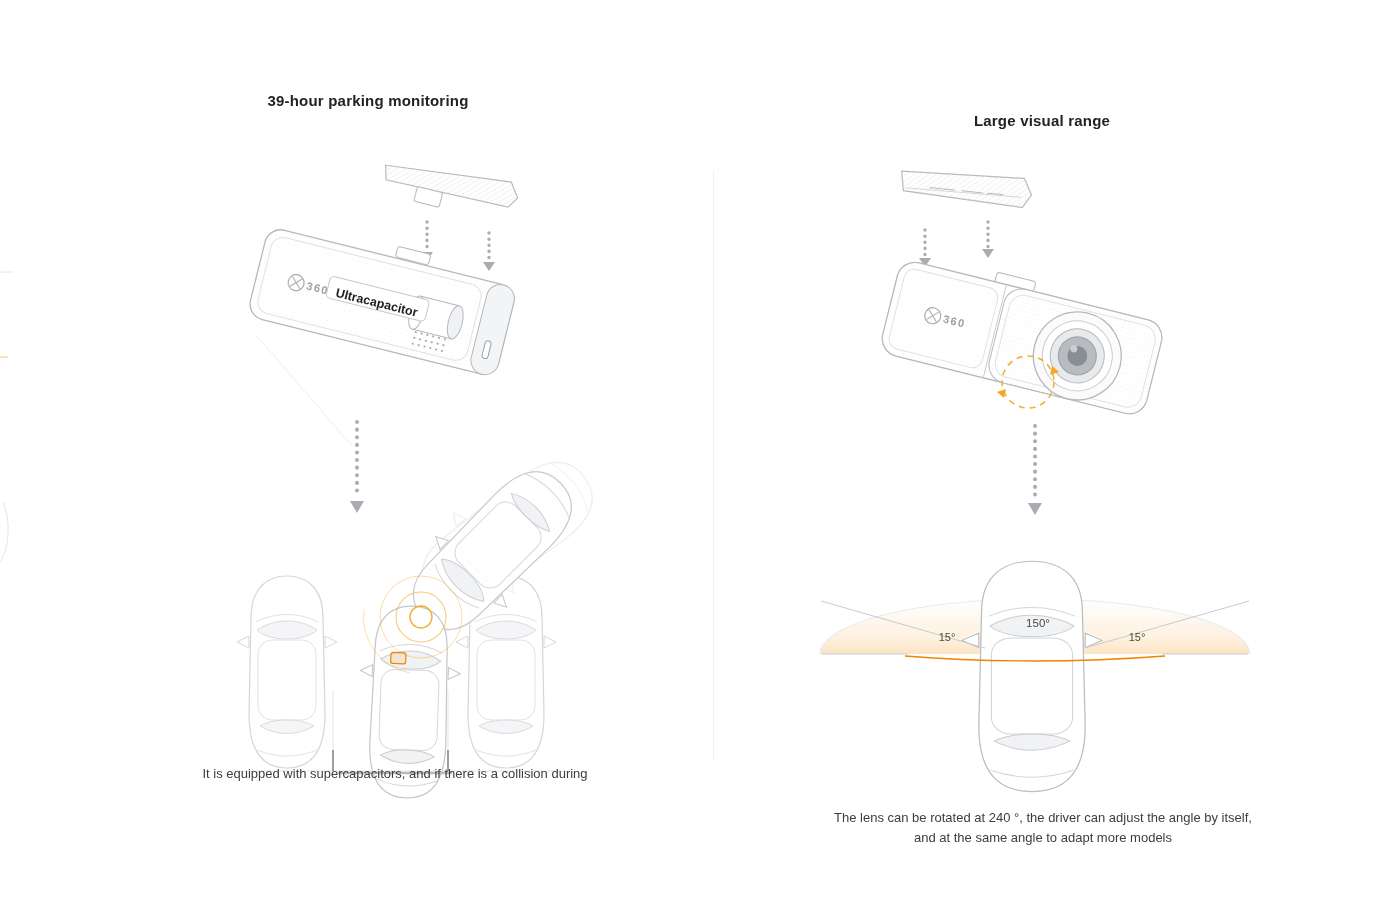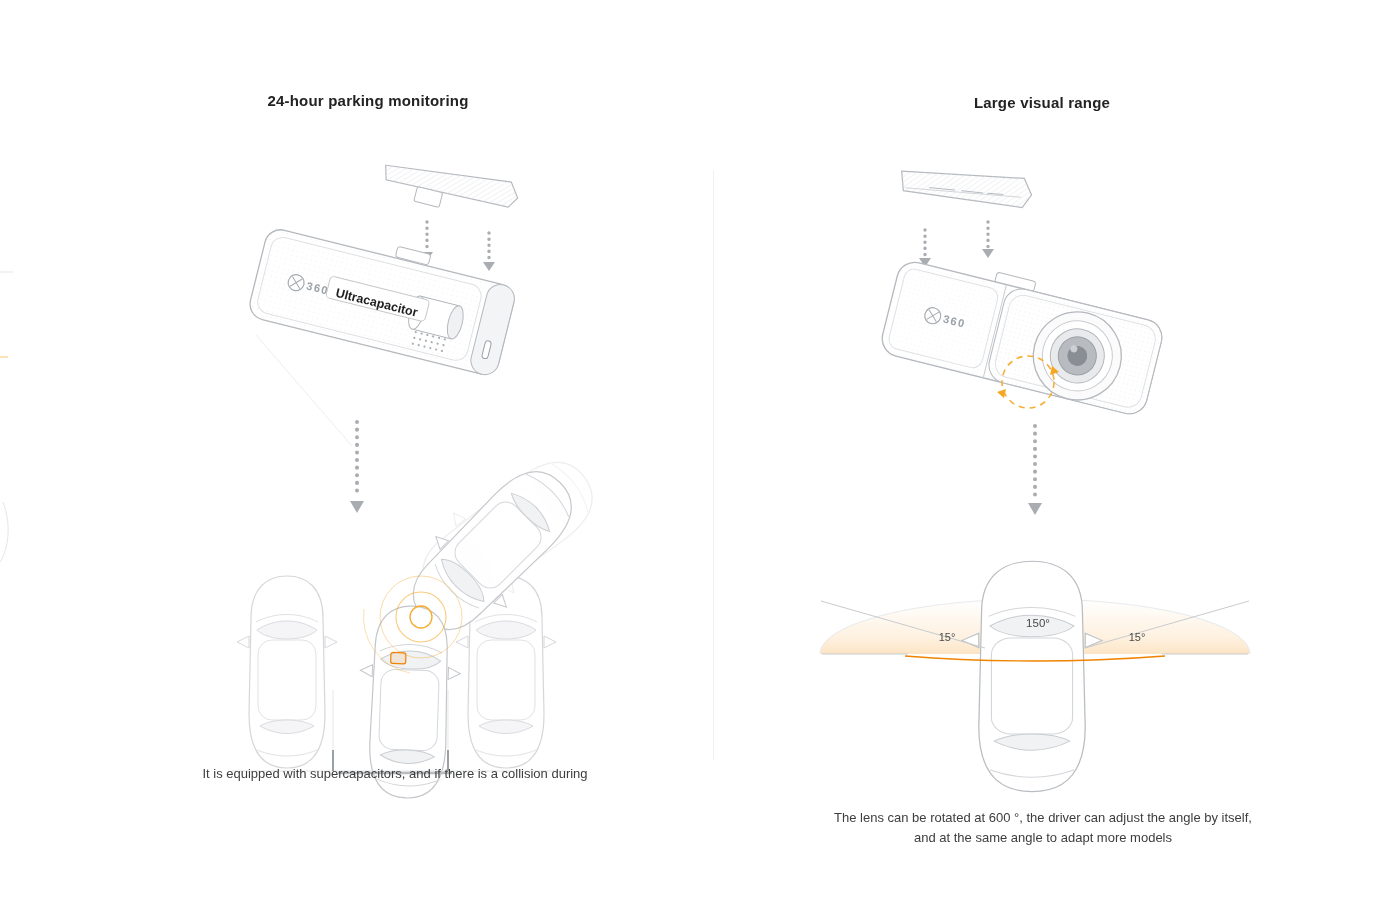--- a/index.html
+++ b/index.html
@@ -7,21 +7,21 @@
   body { position:relative; font-family:"Liberation Sans", sans-serif; }
   .title { position:absolute; text-align:center; font-size:15px; font-weight:700; color:#232323; letter-spacing:.2px; }
   .caption { position:absolute; text-align:center; font-size:13px; line-height:20px; color:#3d3d3d; }
   .illus { position:absolute; }
   .divider { position:absolute; width:1px; background:#f0f0f1; }
   svg text { font-family:"Liberation Sans", sans-serif; }
 </style>
 </head>
 <body>
 
-<h2 class="title" style="left:18px; top:92px; width:700px;">24-hour parking monitoring</h2>
+<h2 class="title" style="left:18px; top:92px; width:700px;">39-hour parking monitoring</h2>
 
 <svg class="illus" style="left:0; top:130px;" width="700" height="670" viewBox="0 0 700 670">
   <defs>
     <pattern id="dotsL" width="5" height="5" patternUnits="userSpaceOnUse">
       <circle cx="1.2" cy="1.2" r="0.55" fill="#d9dbde"></circle>
     </pattern>
     <pattern id="hatchL" width="6" height="6" patternUnits="userSpaceOnUse">
       <path d="M0 6 L6 0" stroke="#e3e5e8" stroke-width="0.8"></path>
     </pattern>
     <g id="carTopL">
@@ -133,21 +133,21 @@
     <line x1="448" y1="620" x2="448" y2="641" stroke="#9aa0a6" stroke-width="2"></line>
   </g>
 </svg>
 
 <p class="caption" style="left:95px; top:764px; width:600px;">
   <span>It is equipped with supercapacitors, and if there is a collision during</span><br>
 </p>
 
 <div class="divider" style="left:713px; top:170px; height:590px;"></div>
 
-<h2 class="title" style="left:692px; top:94px; width:700px;">Large visual range</h2>
+<h2 class="title" style="left:692px; top:112px; width:700px;">Large visual range</h2>
 
 <svg class="illus" style="left:700px; top:130px;" width="700" height="670" viewBox="0 0 700 670">
   <defs>
     <pattern id="dotsR" width="4.5" height="4.5" patternUnits="userSpaceOnUse">
       <circle cx="1" cy="1" r="0.5" fill="#d9dbde"></circle>
     </pattern>
     <pattern id="hatchR" width="6" height="6" patternUnits="userSpaceOnUse">
       <path d="M0 6 L6 0" stroke="#e3e5e8" stroke-width="0.8"></path>
     </pattern>
     <linearGradient id="fovGrad" x1="0" y1="0" x2="0" y2="1">
@@ -236,15 +236,15 @@
     </g>
     <path d="M205,526 Q335,536 465,526" fill="none" stroke="#f08300" stroke-width="1.4"></path>
 
     <text x="338" y="497" text-anchor="middle" font-size="11.5" fill="#4a4a4a">150°</text>
     <text x="247" y="511" text-anchor="middle" font-size="11" fill="#4a4a4a">15°</text>
     <text x="437" y="511" text-anchor="middle" font-size="11" fill="#4a4a4a">15°</text>
   </g>
 </svg>
 
 <p class="caption" style="left:743px; top:808px; width:600px;">
-  <span>The lens can be rotated at 600 °, the driver can adjust the angle by itself,</span><br>
+  <span>The lens can be rotated at 240 °, the driver can adjust the angle by itself,</span><br>
   <span>and at the same angle to adapt more models</span>
 </p>
 
 </body></html>

